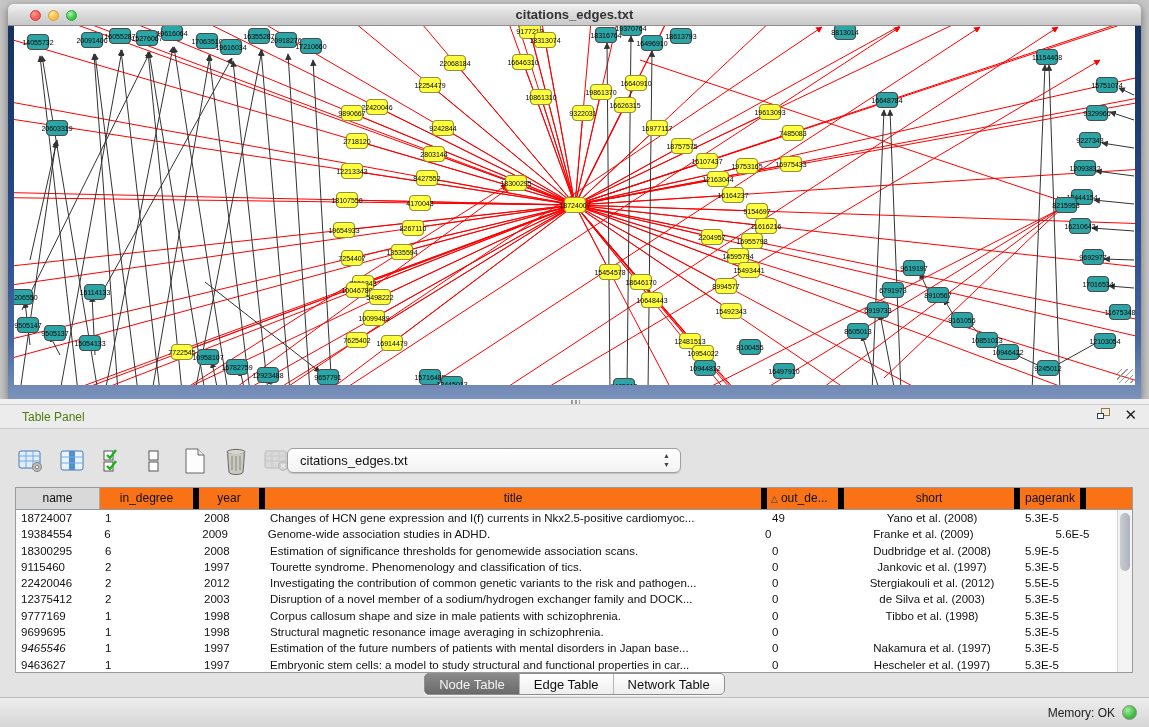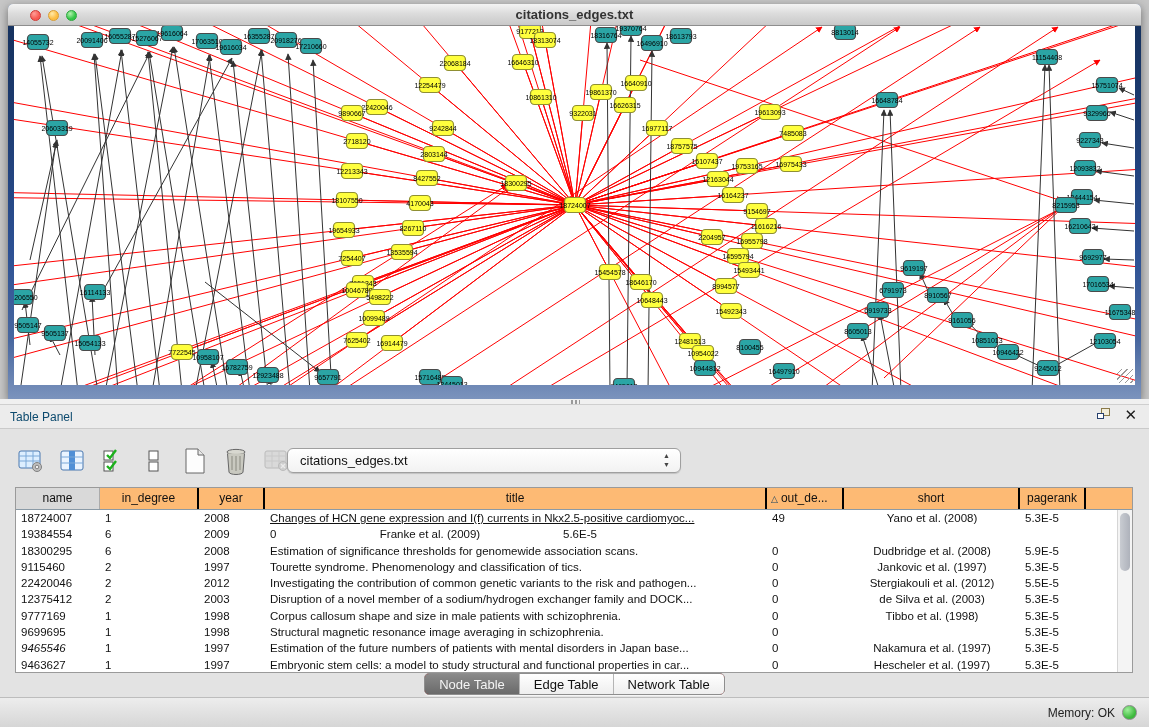--- a/index.html
+++ b/index.html
@@ -25,39 +25,39 @@
     background:repeating-linear-gradient(135deg,transparent 0 3px,#9a9a9a 3px 4px); }
 
   
   #splitter { position:absolute; left:0; top:399px; width:1149px; height:6px; background:#f0f0f0; border-bottom:1px solid #cfcfcf; }
   #splitter .handle { position:absolute; left:571px; top:1px; width:9px; height:4px;
     background:repeating-linear-gradient(90deg,#9a9a9a 0 2px,transparent 2px 4px); }
 
   
   #table-panel { position:absolute; left:0; top:405px; width:1149px; height:292px; background:#e3e3e3; }
   .panel-header { position:absolute; left:0; top:0; width:100%; height:24px; background:#ececec; border-bottom:1px solid #cacaca; }
-  .panel-title { position:absolute; left:10px; top:5px; font-size:12px; color:#0c4a6e; }
+  .panel-title { position:absolute; left:22px; top:5px; font-size:12px; color:#4d7c0f; }
   .ph-icons { position:absolute; right:12px; top:3px; display:flex; gap:12px; align-items:center; }
   .float-icon { position:relative; width:15px; height:14px; }
   .float-icon .sq1 { position:absolute; left:4px; top:0; width:9px; height:8px; border:1.5px solid #8a7a4a; background:#f2edda; }
   .float-icon .sq2 { position:absolute; left:0; top:5px; width:7px; height:6px; border:1.5px solid #27406e; background:#fff; }
   .close-x { font-size:15px; font-weight:bold; color:#1a1a1a; line-height:14px; }
 
   .toolbar { position:absolute; left:16px; top:38px; height:36px; display:flex; align-items:center; }
   .tb-icon { margin-right:11px; display:flex; align-items:center; justify-content:center; width:30px; height:32px; }
   .fx { font-family:"Liberation Serif","DejaVu Serif",serif; font-style:italic; font-weight:bold; font-size:16px; color:#111; }
   .fx small { font-size:10px; }
   .dropdown { position:absolute; left:271px; top:5px; width:394px; height:25px; background:linear-gradient(180deg,#ffffff,#f2f2f2);
     border:1px solid #9f9f9f; border-radius:6px; font-size:13px; color:#111; line-height:23px; padding-left:12px;
     box-shadow:0 1px 1px rgba(0,0,0,.15); }
   .dd-arrows { position:absolute; right:10px; top:2px; font-size:7px; color:#444; line-height:9px; text-align:center; }
 
   .table-box { position:absolute; left:15px; top:82px; width:1118px; height:186px; background:#fff; border:1px solid #9a9a9a; }
-  .thead { display:flex; height:22px; border-bottom:1px solid #8a9aa6; background:#fdba74; }
-  .th { font-size:12px; color:#111; text-align:center; line-height:21px; border-right:2px solid #000000;
+  .thead { display:flex; height:22px; border-bottom:1px solid #8a9aa6; background:#f97316; }
+  .th { font-size:12px; color:#111; text-align:center; line-height:21px; border-right:6px solid #000000;
     overflow:hidden; white-space:nowrap; }
   .th.gray { background:#d9d9d9; border-right:1px solid #ababab; }
   .sort-tri { font-size:9px; color:#17415f; margin-right:3px; }
   .tbody { position:absolute; left:0; top:22px; right:16px; bottom:0; overflow:hidden; }
   .trow { display:flex; height:16.3px; }
   .td { font-size:11.5px; color:#111; line-height:16.3px; white-space:nowrap; overflow:hidden; padding-left:5px; }
   .td.center { text-align:center; padding-left:0; }
   .vscroll { position:absolute; right:0; top:22px; width:15px; bottom:0; background:#f4f4f4; border-left:1px solid #d5d5d5; }
   .vthumb { position:absolute; left:2px; top:3px; width:10px; height:58px; background:linear-gradient(90deg,#c9ccd2,#aeb2bb); border-radius:5px; }
 
@@ -785,29 +785,30 @@
         <div class="th" style="width: 77px; text-align: left; padding-left: 4px;"><span class="sort-tri">△</span>out_de...</div>
         <div class="th" style="width: 176px;">short</div>
         <div class="th" style="width: 66px;">pagerank</div>
         <div class="th" style="flex: 1 1 0%; border-right: none;"></div>
       </div>
     <div class="tbody" id="rows">
         <div class="trow">
           <div class="td" style="width: 84px;">18724007</div>
           <div class="td" style="width: 99px;">1</div>
           <div class="td" style="width: 66px;">2008</div>
-          <div class="td" style="width: 502px; text-decoration: underline;">Changes of HCN gene expression and I(f) currents in Nkx2.5-positive cardiomyoc...</div>
+          <div class="td" style="width: 502px;">Changes of HCN gene expression and I(f) currents in Nkx2.5-positive cardiomyoc...</div>
           <div class="td" style="width: 77px;">49</div>
           <div class="td center" style="width: 176px;">Yano et al. (2008)</div>
           <div class="td" style="width: 66px;">5.3E-5</div>
         </div>
         <div class="trow">
           <div class="td" style="width: 84px;">19384554</div>
           <div class="td" style="width: 99px;">6</div>
           <div class="td" style="width: 66px;">2009</div>
+          <div class="td" style="width: 502px;">Genome-wide association studies in ADHD.</div>
           <div class="td" style="width: 77px;">0</div>
           <div class="td center" style="width: 176px;">Franke et al. (2009)</div>
           <div class="td" style="width: 66px; margin-left: 40px;">5.6E-5</div>
         </div>
         <div class="trow">
           <div class="td" style="width: 84px;">18300295</div>
           <div class="td" style="width: 99px;">6</div>
           <div class="td" style="width: 66px;">2008</div>
           <div class="td" style="width: 502px;">Estimation of significance thresholds for genomewide association scans.</div>
           <div class="td" style="width: 77px;">0</div>

